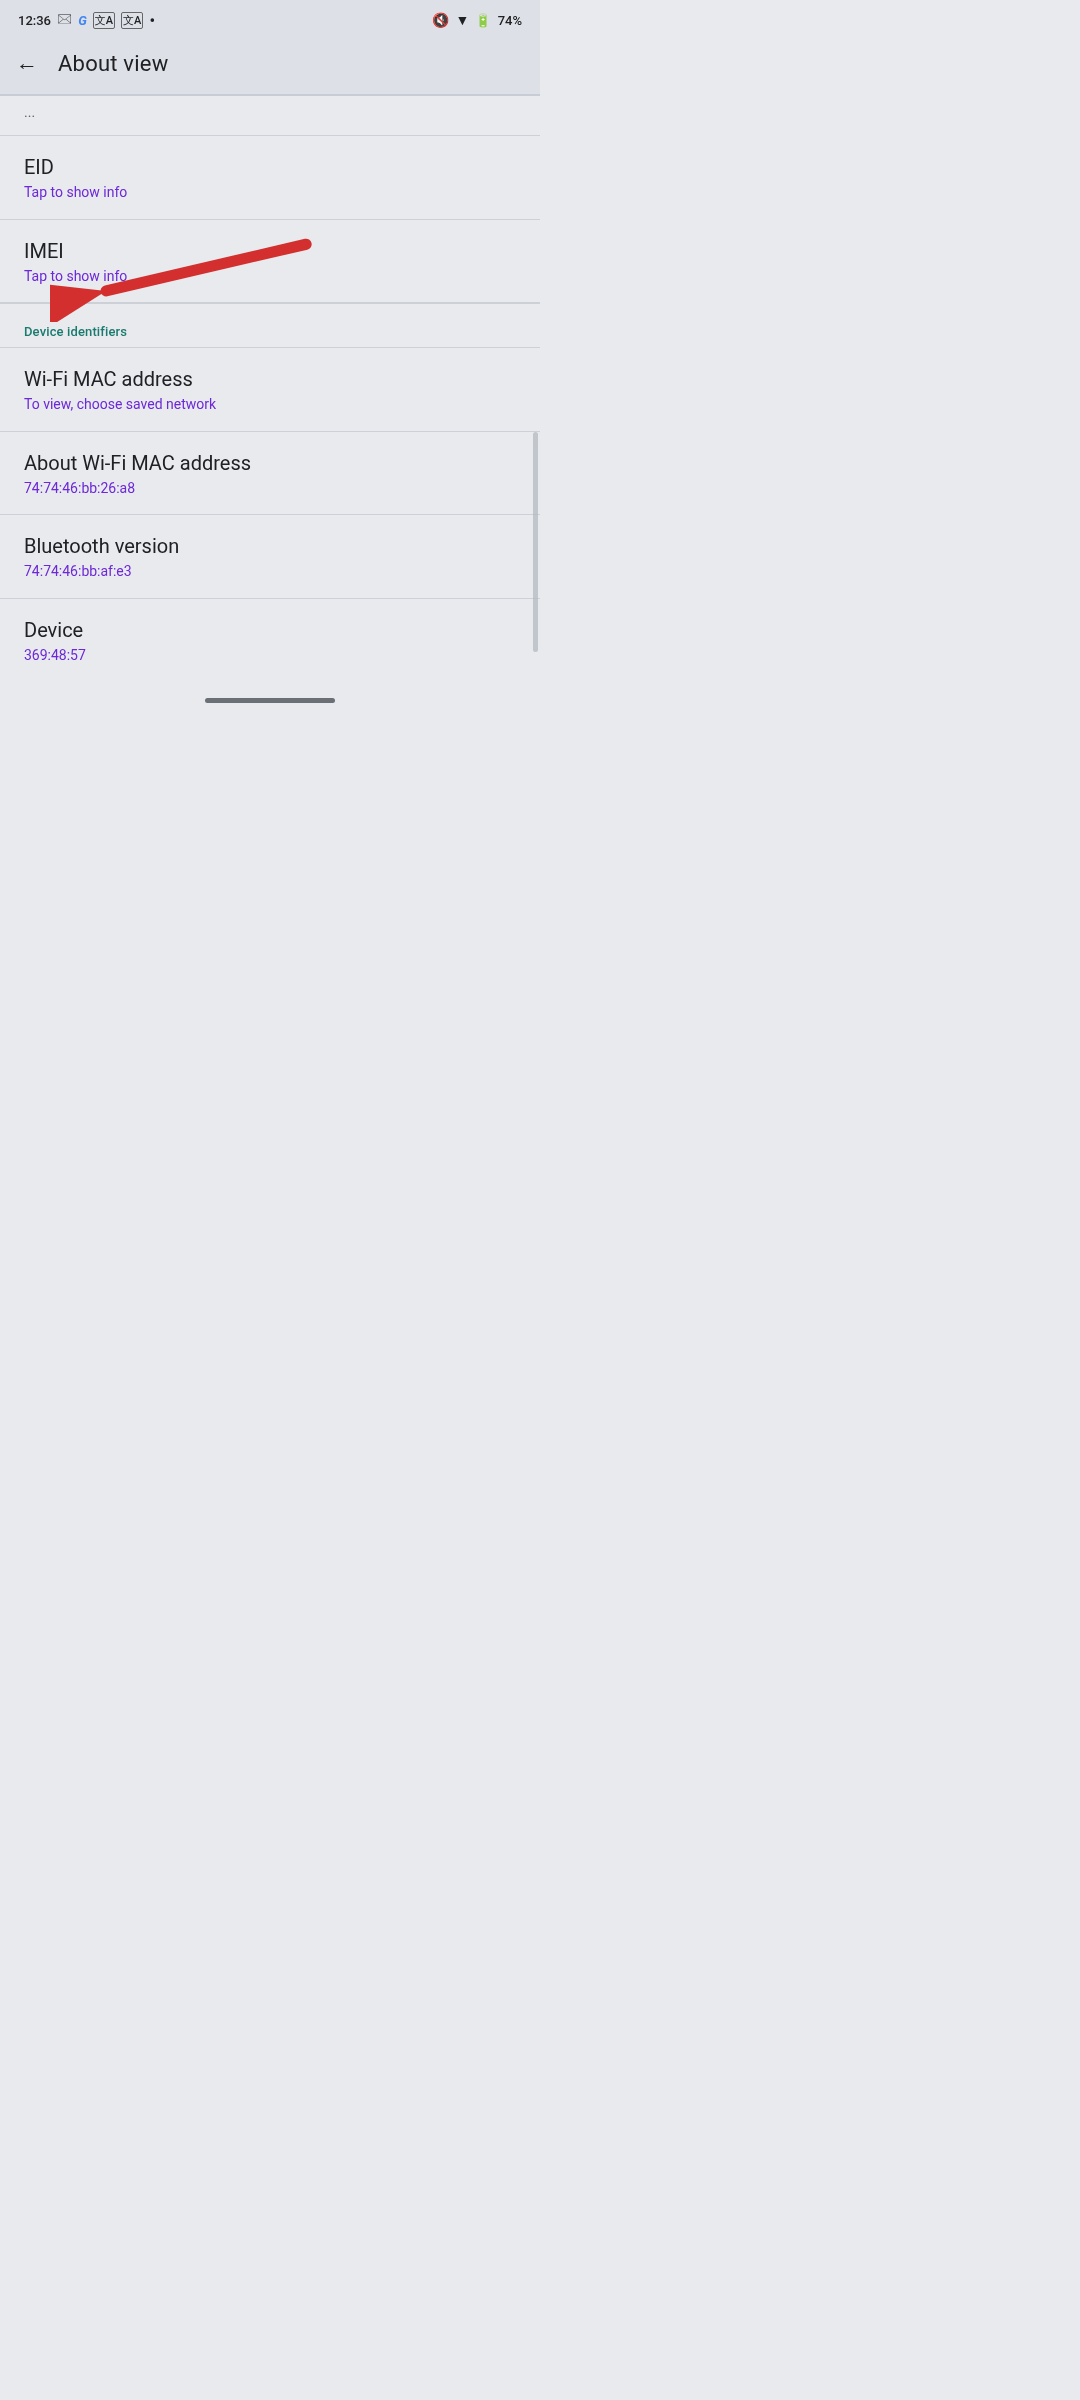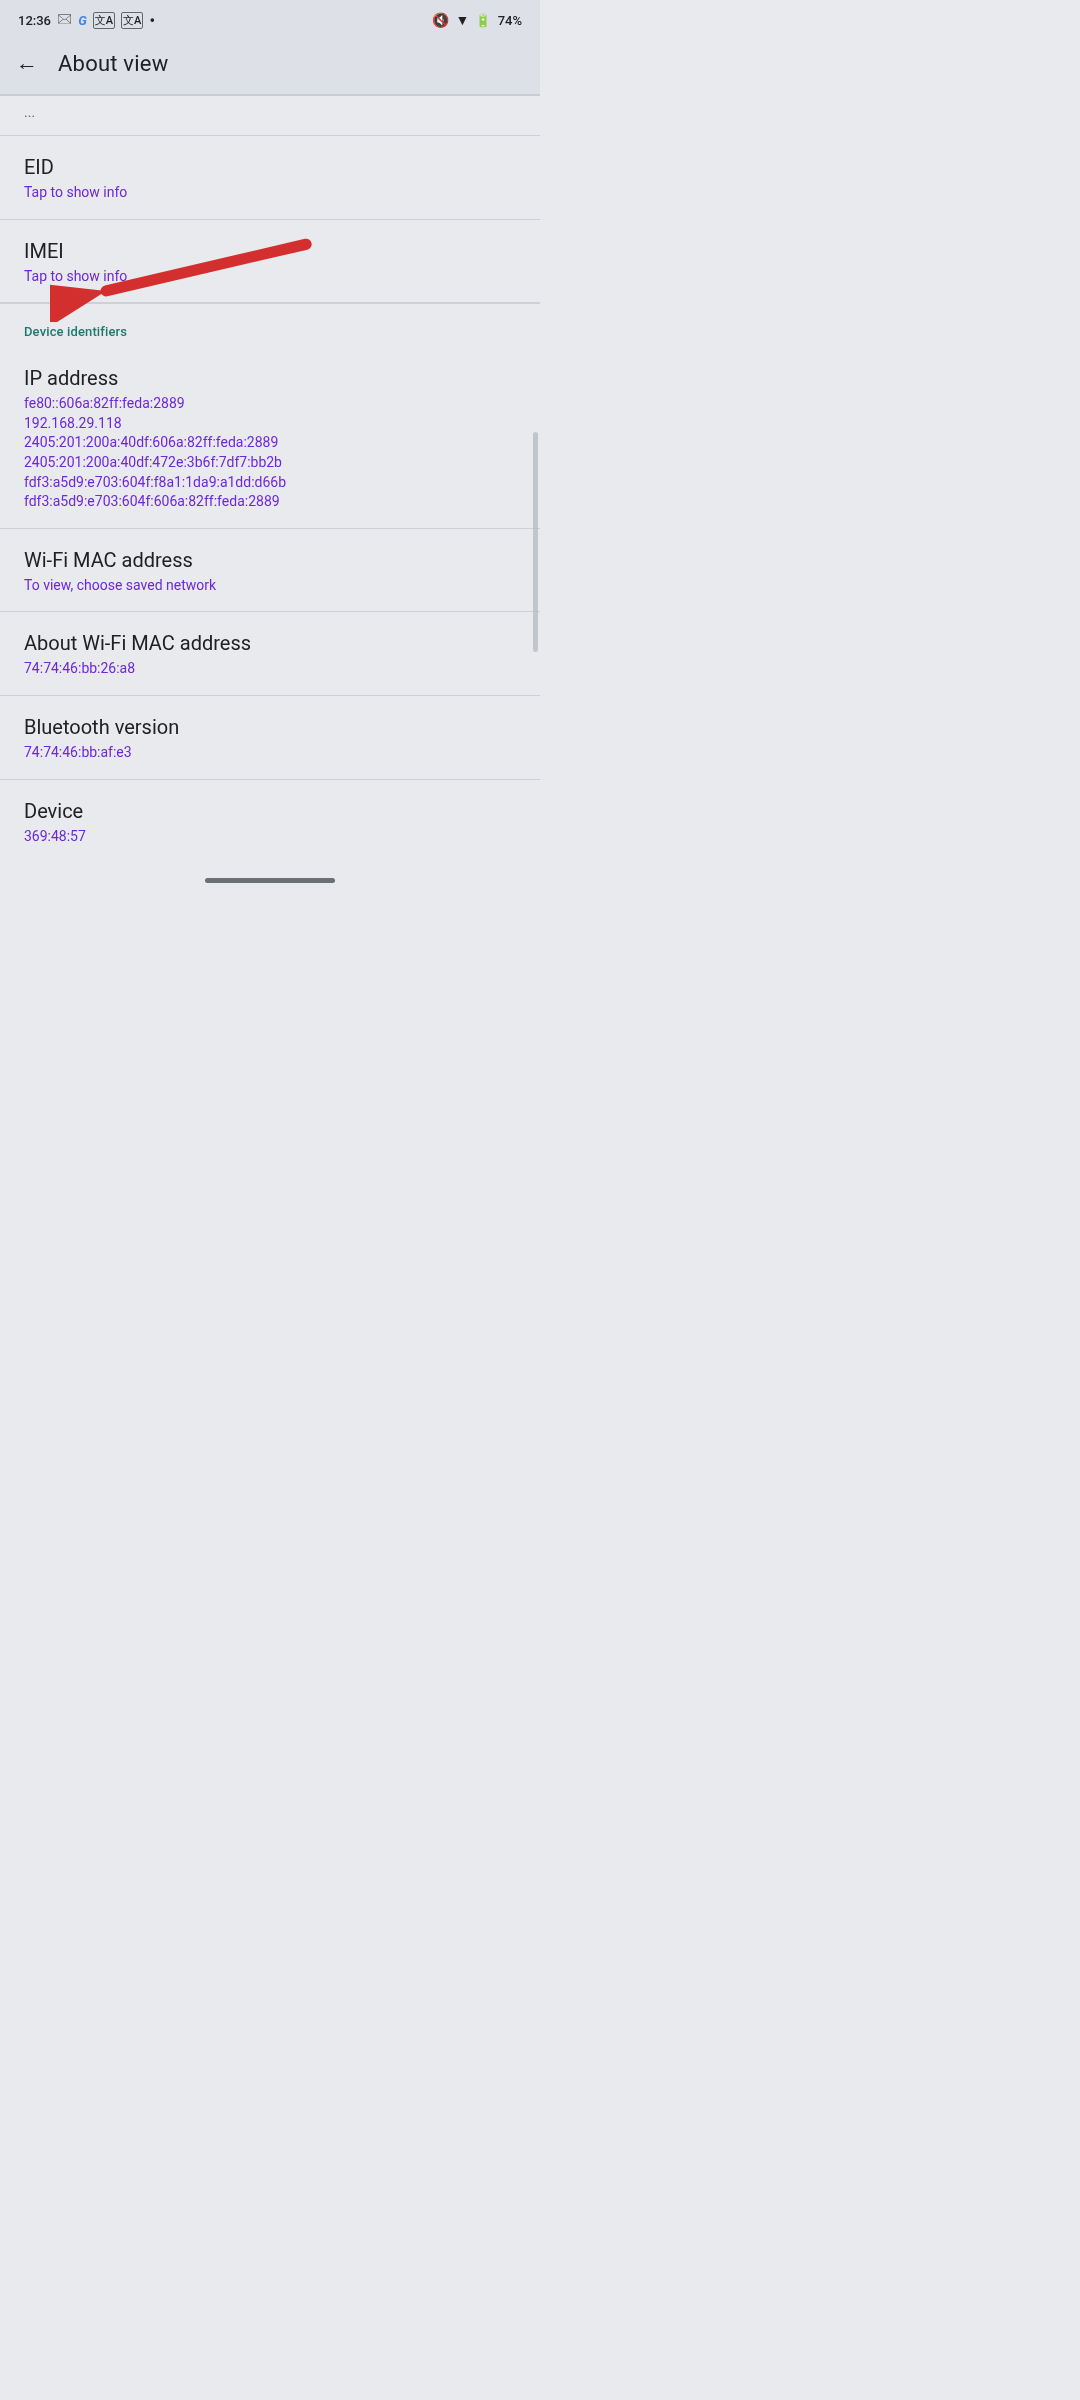--- a/index.html
+++ b/index.html
@@ -206,29 +206,20 @@
     <div class="setting-sublabel">Tap to show info</div>
   </div>
 
   <div class="item-divider"></div>
 
 
   <div class="item-divider"></div>
 
   <div class="section-header">Device identifiers</div>
 
-  <div class="setting-item">
-    <div class="setting-label">IP address</div>
-    <div class="setting-sublabel" style="white-space:pre-line;">fe80::606a:82ff:feda:2889
-192.168.29.118
-2405:201:200a:40df:606a:82ff:feda:2889
-2405:201:200a:40df:472e:3b6f:7df7:bb2b
-fdf3:a5d9:e703:604f:f8a1:1da9:a1dd:d66b
-fdf3:a5d9:e703:604f:606a:82ff:feda:2889</div>
-  </div>
 
   <div class="item-divider"></div>
 
   <div class="setting-item">
     <div class="setting-label">Wi-Fi MAC address</div>
     <div class="setting-sublabel">To view, choose saved network</div>
   </div>
 
   <div class="item-divider"></div>
 

